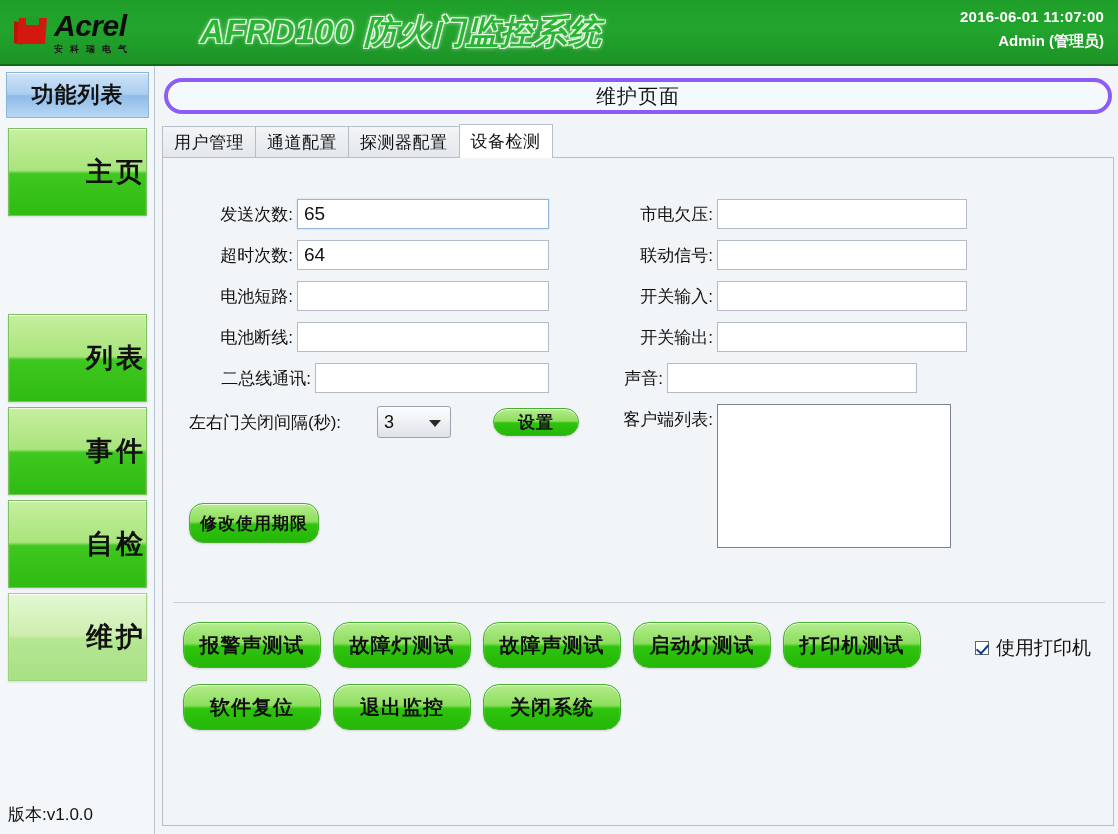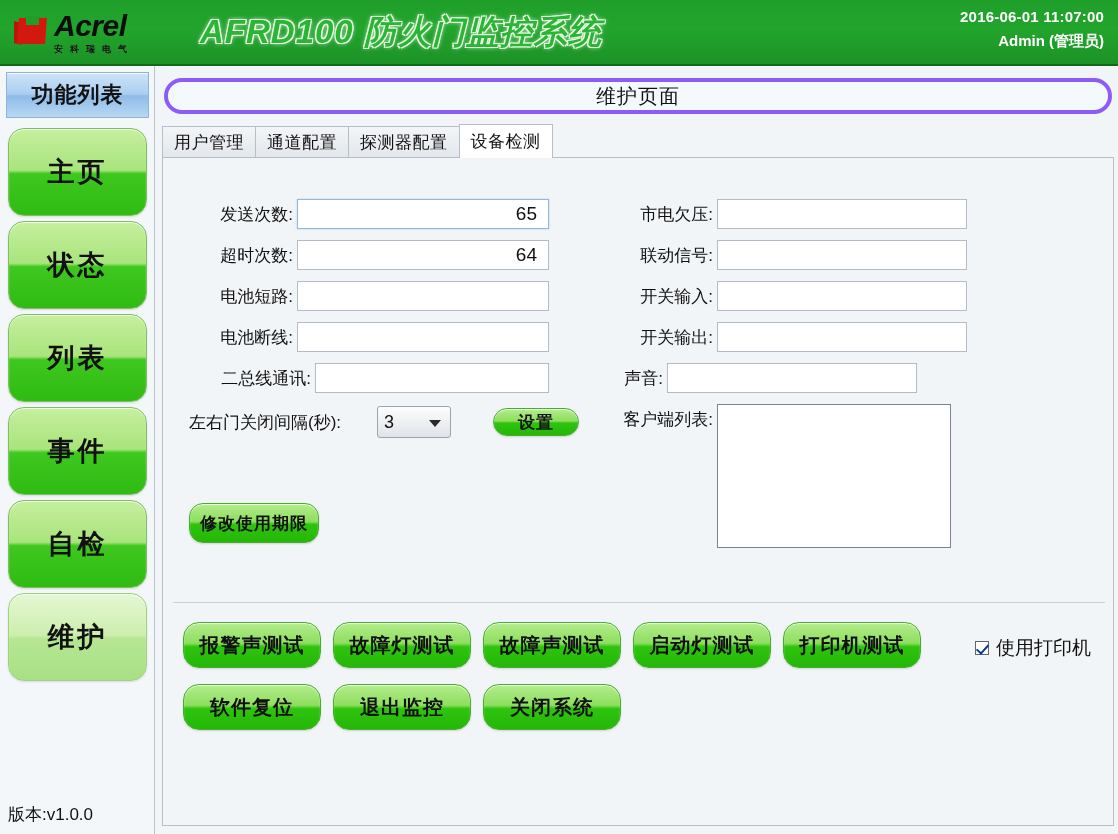--- a/index.html
+++ b/index.html
@@ -100,25 +100,25 @@
     background: linear-gradient(180deg, #cfe2f7 0%, #aacef0 48%, #8fbbe8 52%, #b8d8f4 100%);
     border: 1px solid #8cb4da;
     color: #111; font-size: 22px; font-weight: bold;
     display: flex; align-items: center; justify-content: center;
     letter-spacing: 1px;
     box-shadow: inset 0 1px 0 rgba(255,255,255,.8);
   }
   .side-btn {
     position: absolute; left: 8px;
     width: 139px; height: 88px;
-    border-radius: 16px;
+    border-radius: 0;
     border: 1px solid #7fbf63;
     background: linear-gradient(180deg, #c6ef9e 0%, #a9e47c 48%, #3fc81f 52%, #2fbb12 100%);
     box-shadow: inset 0 1px 1px rgba(255,255,255,.85), 0 1px 2px rgba(0,0,0,.12);
-    display: flex; align-items: center; justify-content: center;
+    display: flex; align-items: center; justify-content: flex-end;
     font-size: 27px; font-weight: bold; color: #111;
     letter-spacing: 3px;
   }
   .side-btn.active {
     background: linear-gradient(180deg, #e4f7d3 0%, #cdeeae 48%, #b6e693 52%, #a8e084 100%);
     border: 1px solid #9ed27f;
   }
   .side-version {
     position: absolute; left: 8px; bottom: 8px;
     font-size: 17px; color: #111;
@@ -178,23 +178,22 @@
   .fld-label {
     font-size: 17px; color: #111; text-align: right;
     white-space: nowrap;
   }
   .fld-input {
     height: 30px;
     background: #ffffff;
     border: 1px solid #b3bcc6;
     font-size: 19px; color: #111;
     font-family: "Liberation Sans", sans-serif;
-    padding: 0 11px;
+    padding: 0 6px;
     outline: none;
-    text-align: right;
   }
   .fld-input.focused { border: 1px solid #8fb8dc; box-shadow: 0 0 2px rgba(120,170,220,.45); }
 
   
   .sel-box {
     width: 74px; height: 32px;
     background: linear-gradient(180deg, #fdfdfe 0%, #eceff2 55%, #dfe3e8 100%);
     border: 1px solid #9aa4af;
     border-radius: 3px;
     display: flex; align-items: center;
@@ -278,23 +277,20 @@
       <div class="hdr-user">Admin (管理员)</div>
     </div>
   </div>
 
   <div class="sidebar">
     <div class="side-title">功能列表</div>
 
     <div class="side-btn" style="top:62px;">
         <span>主页</span>
       </div>
-    <div class="side-btn" style="top:155px;">
-        <span>状态</span>
-      </div>
     <div class="side-btn" style="top:248px;">
         <span>列表</span>
       </div>
     <div class="side-btn" style="top:341px;">
         <span>事件</span>
       </div>
     <div class="side-btn" style="top:434px;">
         <span>自检</span>
       </div>
     <div class="side-btn active" style="top:527px;">

